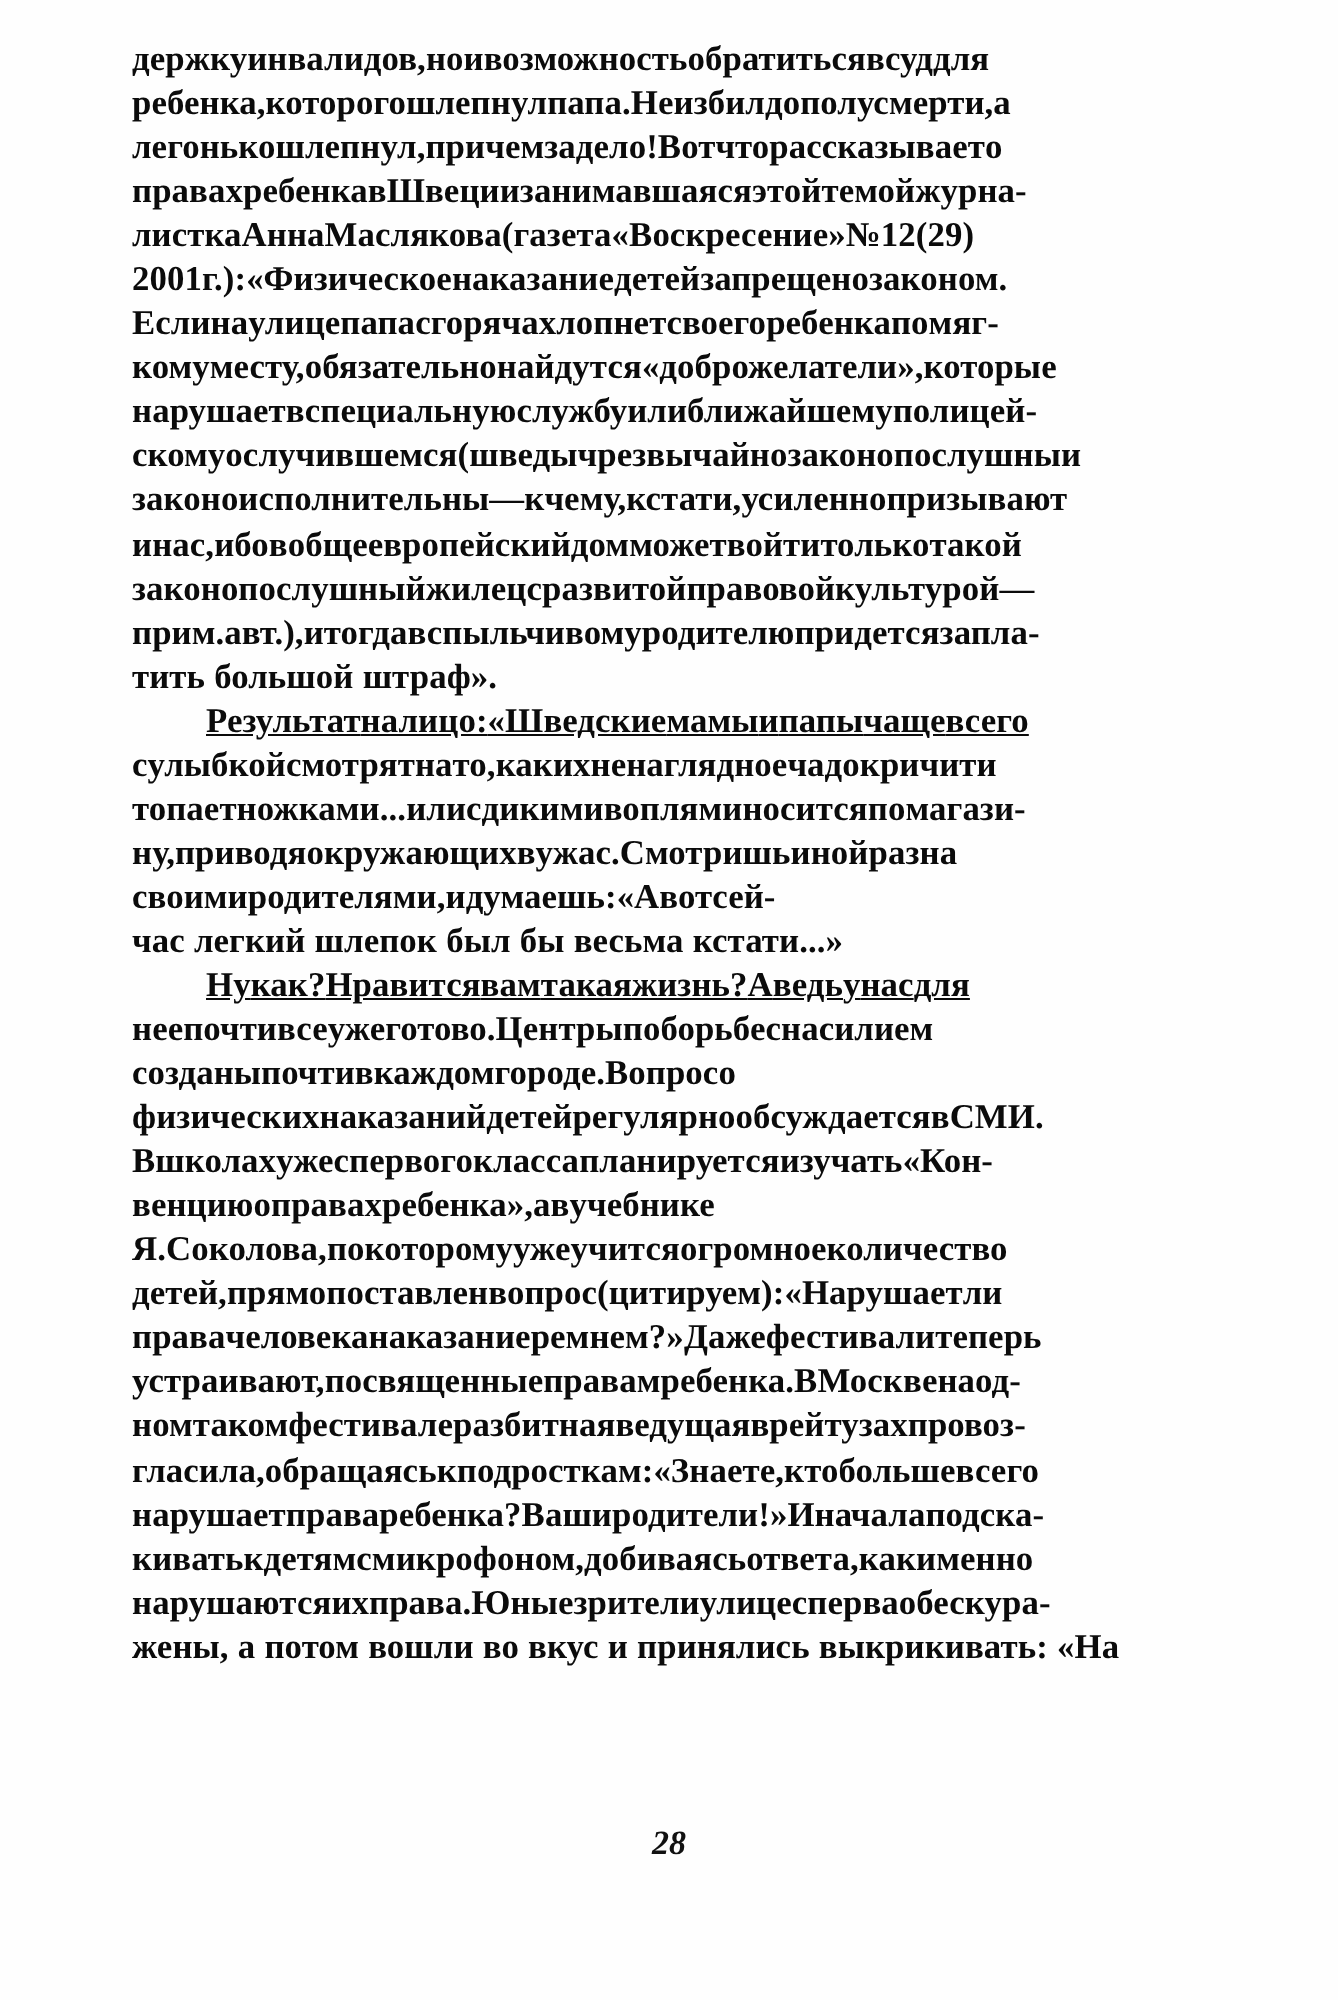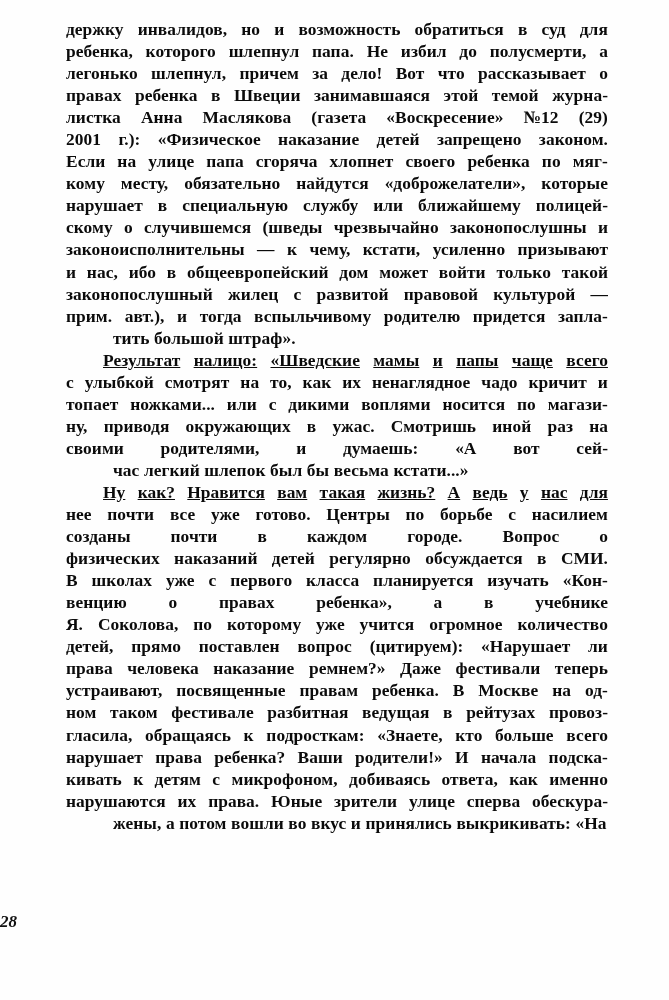--- a/index.html
+++ b/index.html
@@ -49,49 +49,48 @@
     display: block;
     height: 22.05px;
     line-height: 22.05px;
     white-space: nowrap;
     font-weight: 600;
   }
 
   
   .line.just {
     display: flex;
-    justify-content: space-between;
+    justify-content: flex-start;
     width: 542px;
   }
   .line.just > span {
     white-space: pre;
   }
 
   
   .line.last {
     display: block;
     width: auto;
-    margin-left: 47px;
   }
 
   .line.indent-first {
     padding-left: 37px;
     box-sizing: border-box;
     text-decoration: underline;
   }
   .line.just.indent-first {
     width: 542px;
   }
 
   #page-number {
     position: absolute;
     left: 0;
     right: 0;
     top: 912px;
-    text-align: left;
+    text-align: center;
     font-family: "Liberation Serif", "DejaVu Serif", serif;
     font-style: italic;
     font-weight: 700;
     font-size: 17px;
     color: #111111;
   }
 </style>
 </head>
 <body>
 

